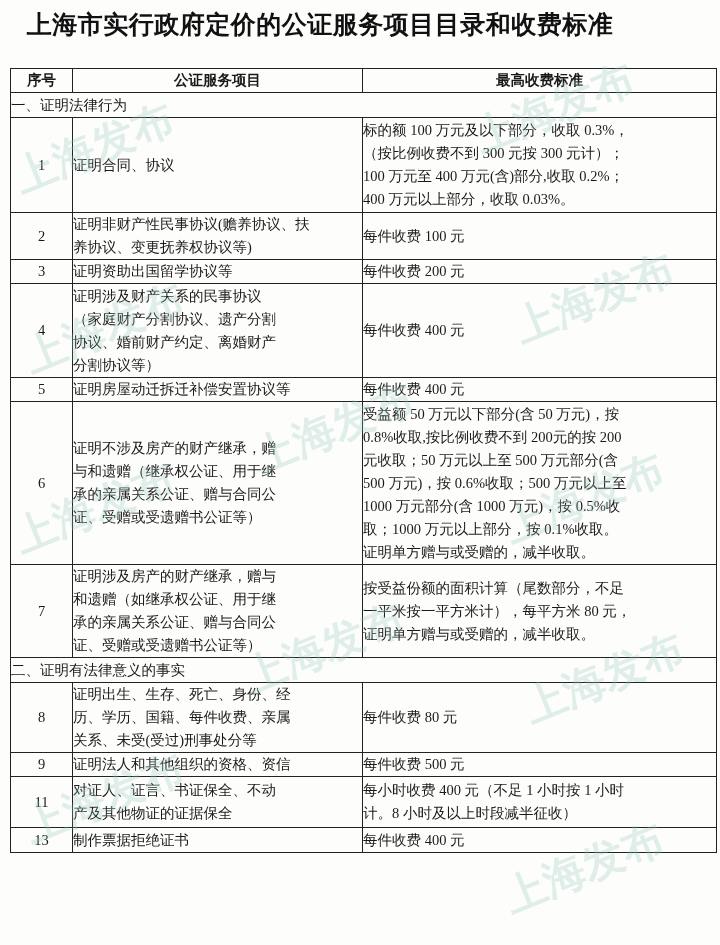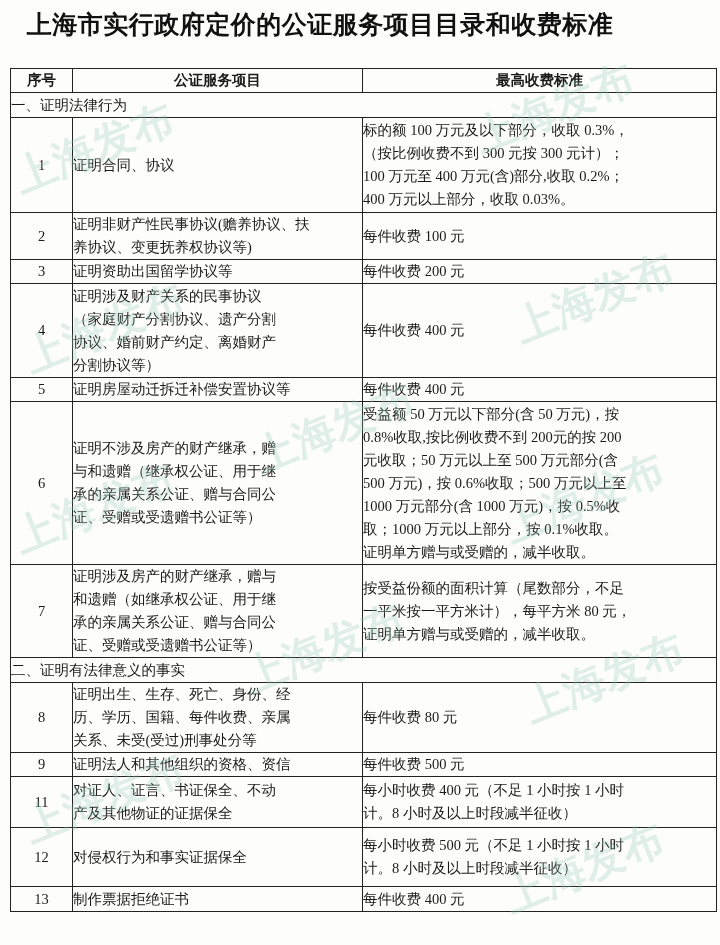--- a/index.html
+++ b/index.html
@@ -172,30 +172,20 @@
         <td class="item">
           <span class="line">对证人、证言、书证保全、不动</span>
           <span class="line">产及其他物证的证据保全</span>
         </td>
         <td class="fee">
           <span class="line">每小时收费 400 元（不足 1 小时按 1 小时</span>
           <span class="line">计。8 小时及以上时段减半征收）</span>
         </td>
       </tr>
       <tr>
-        <td class="no" style="height: 58px;">12</td>
-        <td class="item">
-          <span class="line">对侵权行为和事实证据保全</span>
-        </td>
-        <td class="fee">
-          <span class="line">每小时收费 500 元（不足 1 小时按 1 小时</span>
-          <span class="line">计。8 小时及以上时段减半征收）</span>
-        </td>
-      </tr>
-      <tr>
         <td class="no" style="height: 24px;">13</td>
         <td class="item">
           <span class="line">制作票据拒绝证书</span>
         </td>
         <td class="fee">
           <span class="line">每件收费 400 元</span>
         </td>
       </tr>
     </tbody>
 </table>

